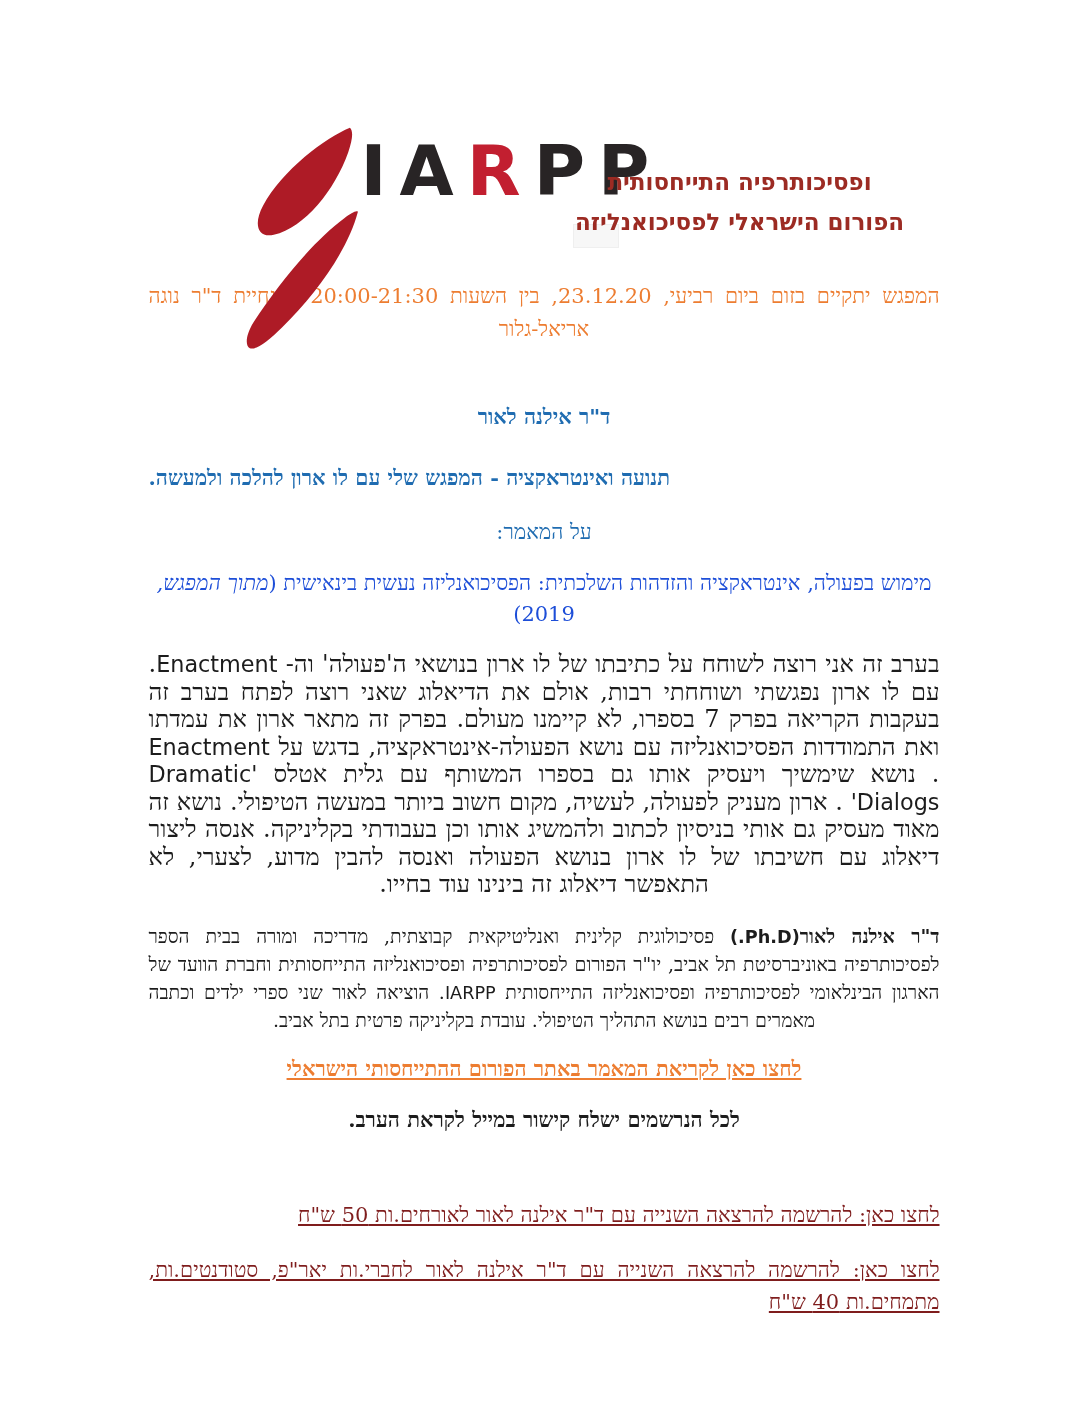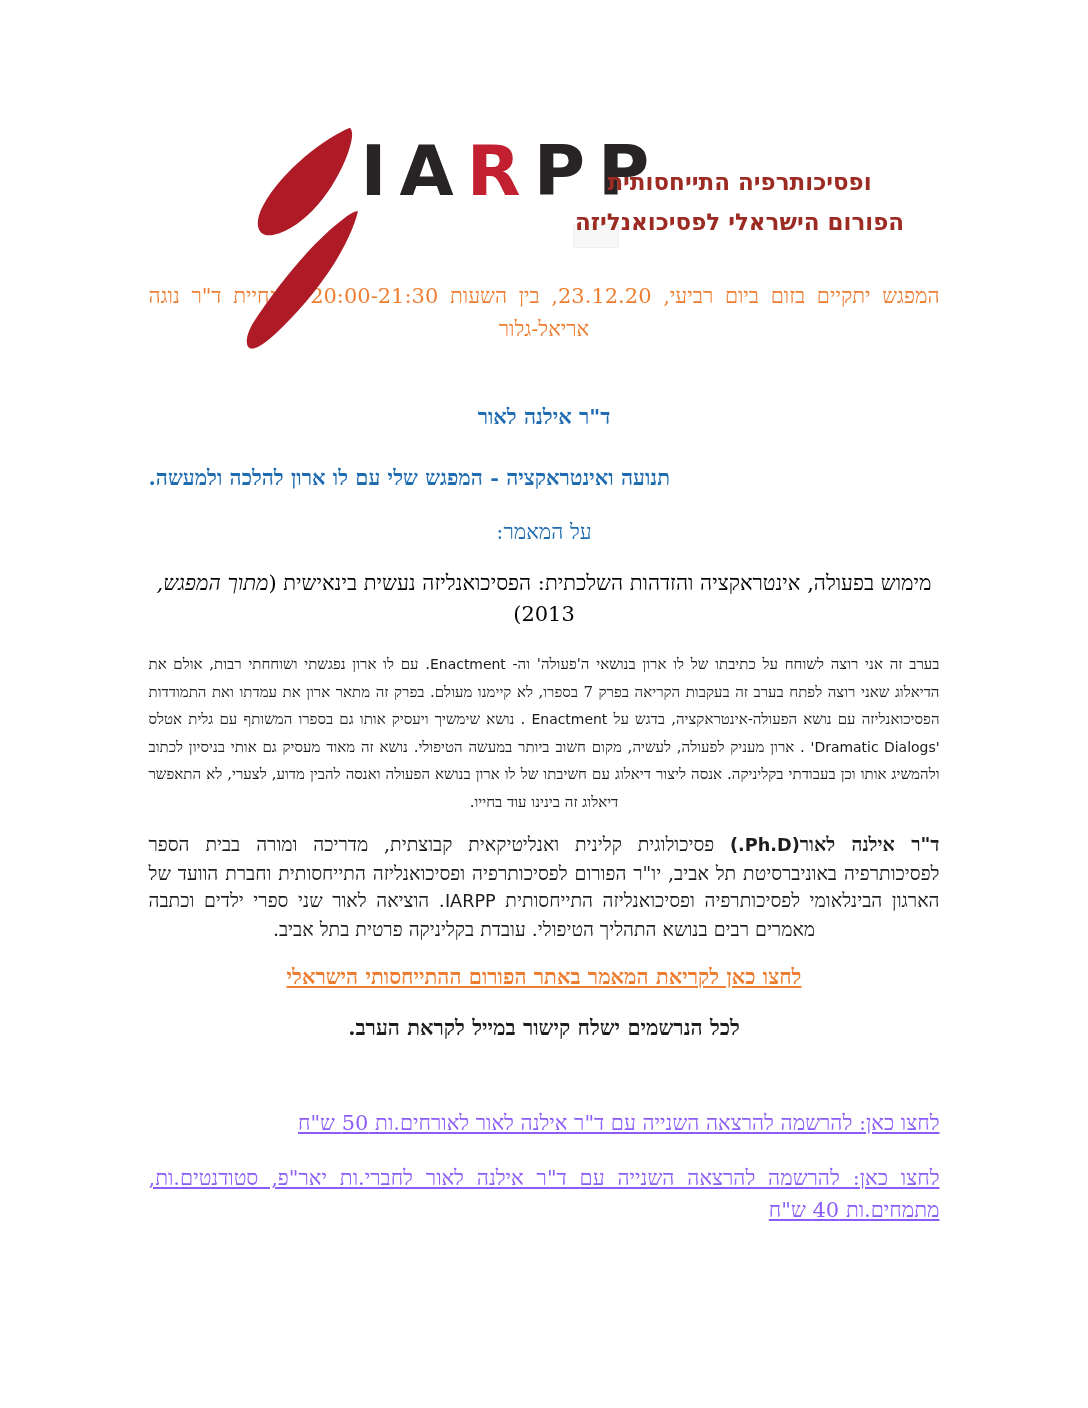--- a/index.html
+++ b/index.html
@@ -38,43 +38,43 @@
   .speaker-name{
     margin-top:56px;color:#1f6cb1;font-size:21px;font-weight:bold;text-align:center;line-height:30px;
   }
   .talk-title{
     margin-top:31px;color:#1f6cb1;font-size:21px;font-weight:bold;text-align:left;line-height:30px;
   }
   .about-label{
     margin-top:24px;color:#1f6cb1;font-size:21px;text-align:center;line-height:30px;
   }
   .article-title{
-    margin-top:7px;color:#000000;font-size:21px;text-align:center;line-height:31px;
+    margin-top:7px;color:#1d4ed8;font-size:21px;text-align:center;line-height:31px;
   }
   .body-par{
-    margin-top:19px;font-size:15px;line-height:27.5px;
+    margin-top:19px;font-size:24px;line-height:27.5px;
     text-align:justify;text-align-last:center;color:#1c1c1c;
   }
   .bio-par{
     margin-top:14px;font-size:19px;line-height:27.5px;
     text-align:justify;text-align-last:center;color:#1c1c1c;
   }
   .latin{font-family:"DejaVu Sans","Liberation Sans",sans-serif;font-size:0.93em;}
   .bold{font-weight:bold;}
   .italic{font-style:italic;}
   
   .article-link-wrap{margin-top:10px;text-align:center;}
   .article-link{
     color:#ed7d31;font-size:21px;font-weight:bold;text-decoration:underline;line-height:30px;
   }
   .email-note{
     font-size:21px;font-weight:bold;text-align:center;color:#1c1c1c;line-height:30px;
   }
   .reg-link{
-    display:block;color:#8b5cf6;font-size:21px;line-height:32px;
+    display:block;color:#7f1d1d;font-size:21px;line-height:32px;
     text-decoration:underline;text-align:justify;text-align-last:right;
   }
   .reg-1{margin-top:64px;}
   .reg-2{margin-top:23px;}
   .reg-3{margin-top:26px;}
 </style>
 </head>
 <body>
 
 <div class="page">
@@ -90,21 +90,21 @@
       <div>ופסיכותרפיה התייחסותית</div>
       <div>הפורום הישראלי לפסיכואנליזה</div>
     </div>
   </div>
 
   <p class="announcement">המפגש יתקיים בזום ביום רביעי, 23.12.20, בין השעות 20:00-21:30 בהנחיית ד"ר נוגה אריאל-גלור</p>
 
   <p class="speaker-name">ד"ר אילנה לאור</p>
   <p class="talk-title">תנועה ואינטראקציה - המפגש שלי עם לו ארון להלכה ולמעשה.</p>
   <p class="about-label">על המאמר:</p>
-  <p class="article-title"><span>מימוש בפעולה, אינטראקציה והזדהות השלכתית: הפסיכואנליזה נעשית בינאישית (</span><span class="italic">מתוך המפגש,</span><br><span>2013)</span></p>
+  <p class="article-title"><span>מימוש בפעולה, אינטראקציה והזדהות השלכתית: הפסיכואנליזה נעשית בינאישית (</span><span class="italic">מתוך המפגש,</span><br><span>2019)</span></p>
 
   <p class="body-par"><span>בערב זה אני רוצה לשוחח על כתיבתו של לו ארון בנושאי ה'פעולה' וה- </span><span class="latin">Enactment</span><span>. עם לו ארון נפגשתי ושוחחתי רבות, אולם את הדיאלוג שאני רוצה לפתח בערב זה בעקבות הקריאה בפרק 7 בספרו, לא קיימנו מעולם. בפרק זה מתאר ארון את עמדתו ואת התמודדות הפסיכואנליזה עם נושא הפעולה-אינטראקציה, בדגש על </span><span class="latin">Enactment</span><span> . נושא שימשיך ויעסיק אותו גם בספרו המשותף עם גלית אטלס </span><span class="latin">'Dramatic Dialogs'</span><span> . ארון מעניק לפעולה, לעשיה, מקום חשוב ביותר במעשה הטיפולי. נושא זה מאוד מעסיק גם אותי בניסיון לכתוב ולהמשיג אותו וכן בעבודתי בקליניקה. אנסה ליצור דיאלוג עם חשיבתו של לו ארון בנושא הפעולה ואנסה להבין מדוע, לצערי, לא התאפשר דיאלוג זה בינינו עוד בחייו.</span></p>
   <p class="bio-par"><span class="bold">ד"ר אילנה לאור</span><span class="latin bold">(Ph.D.)</span><span> פסיכולוגית קלינית ואנליטיקאית קבוצתית, מדריכה ומורה בבית הספר  לפסיכותרפיה באוניברסיטת תל אביב, יו"ר הפורום לפסיכותרפיה ופסיכואנליזה התייחסותית וחברת הוועד של הארגון הבינלאומי לפסיכותרפיה ופסיכואנליזה התייחסותית </span><span class="latin">IARPP</span><span>. הוציאה לאור שני ספרי ילדים וכתבה מאמרים רבים בנושא התהליך הטיפולי. עובדת בקליניקה פרטית בתל אביב.</span></p>
 
   <div class="article-link-wrap">
     <a href="#" class="article-link">לחצו כאן לקריאת המאמר באתר הפורום ההתייחסותי הישראלי</a>
   </div>
 
   <p class="email-note">לכל הנרשמים ישלח קישור במייל לקראת הערב.</p>
 

